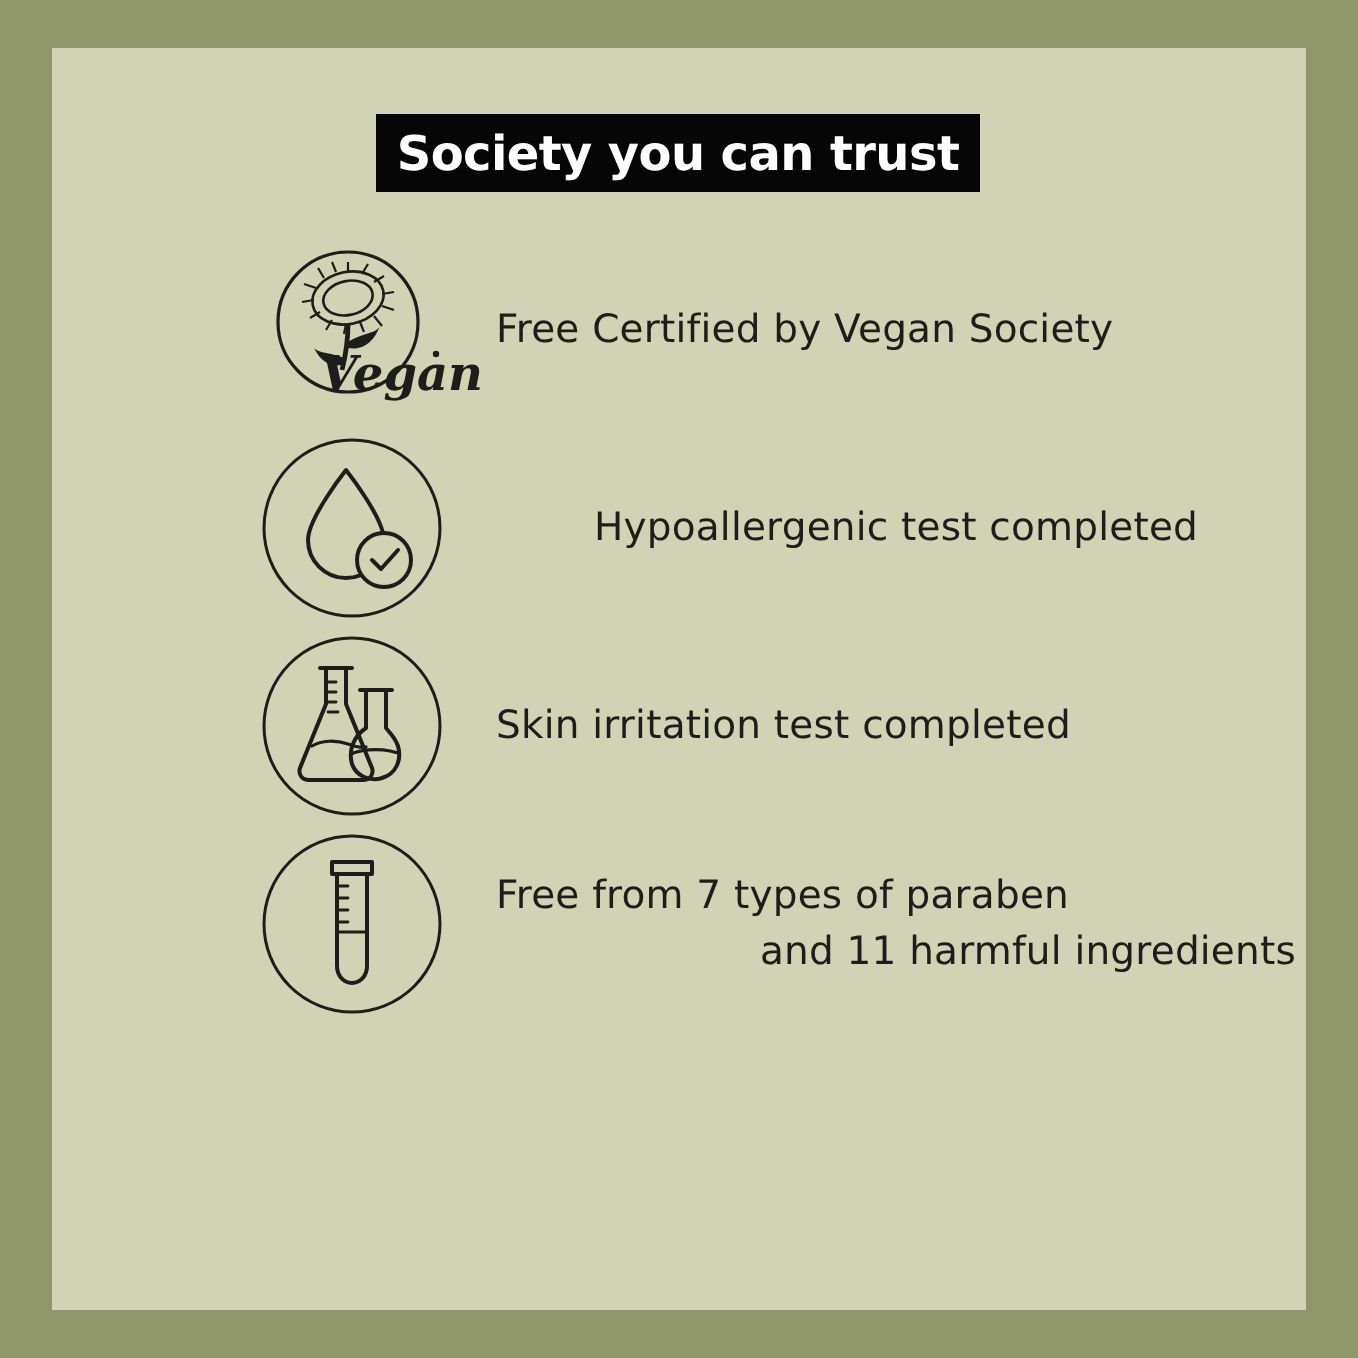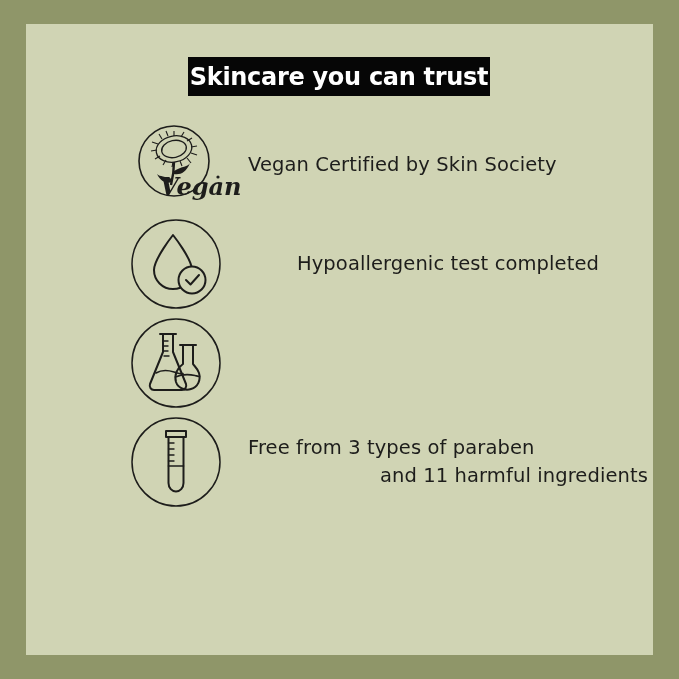--- a/index.html
+++ b/index.html
@@ -95,21 +95,21 @@
 
   
   #row-paraben .row-label { line-height: 1.0; }
 </style>
 </head>
 <body>
 
 <div id="infographic-card">
 
   <div id="title-banner">
-    <span id="title-text">Skincare you can trust</span>
+    <span id="title-text">Society you can trust</span>
   </div>
 
   <div id="rows">
 
     <div class="trust-row" id="row-vegan">
       <div class="row-icon">
         <svg width="92" height="92" viewBox="0 0 92 92">
 
           <circle cx="44" cy="42" r="35" fill="none" stroke="#1d1d1b" stroke-width="1.6"></circle>
 
@@ -137,21 +137,21 @@
           <path d="M44 43 C44 52 43 58 41 66" fill="none" stroke="#1d1d1b" stroke-width="2.4"></path>
 
           <path d="M44 52 C52 47 58 48 60 44 C56 54 50 56 44 55 Z" fill="#1d1d1b"></path>
           <path d="M42 60 C35 57 30 58 27 55 C31 63 37 65 42 63 Z" fill="#1d1d1b"></path>
 
           <text x="30" y="76" font-family="DejaVu Serif, serif" font-size="24" font-style="italic" font-weight="bold" fill="#1d1d1b">Vegan</text>
           <circle cx="88" cy="58" r="1.6" fill="#1d1d1b"></circle>
         </svg>
       </div>
       <div class="row-label" style="top: 39.75px;">
-        <div class="line">Vegan Certified by Skin Society</div>
+        <div class="line">Free Certified by Vegan Society</div>
       </div>
     </div>
 
 
     <div class="trust-row" id="row-hypo">
       <div class="row-icon">
         <svg width="92" height="92" viewBox="0 0 92 92">
           <circle cx="46" cy="46" r="44" fill="none" stroke="#1d1d1b" stroke-width="1.5"></circle>
 
           <path d="M43 17 C43 17 24 41 24 52 C24 62.5 32.5 71 43 71 C53.5 71 62 62.5 62 52 C62 41 43 17 43 17 Z" fill="none" stroke="#1d1d1b" stroke-width="2" stroke-linejoin="round"></path>
@@ -181,20 +181,23 @@
 
             <path d="M26 56 C31 53 38 53 44 55 C48 56.5 51 57 53 56.5" stroke-width="1.6"></path>
 
             <path d="M50 28 L66 28"></path>
             <path d="M53 28 L53 47 C47 51 44 58 46 65 C48 71 55 74 61 72 C68 70 71 63 69 56 C67.5 51.5 64 48.5 63 47 L63 28"></path>
 
             <path d="M45.5 60 C50 58 58 57 65 58.5 C67 59 68.5 59.5 69.5 59.5" stroke-width="1.6"></path>
           </g>
         </svg>
       </div>
+      <div class="row-label" style="top: 39.75px;">
+        <div class="line">Skin irritation test completed</div>
+      </div>
     </div>
 
     <div class="trust-row" id="row-paraben">
       <div class="row-icon">
         <svg width="92" height="92" viewBox="0 0 92 92">
           <circle cx="46" cy="46" r="44" fill="none" stroke="#1d1d1b" stroke-width="1.5"></circle>
           <g fill="none" stroke="#1d1d1b" stroke-width="2" stroke-linejoin="round" stroke-linecap="round">
 
             <path d="M36 15 L56 15 L56 21 L36 21 Z"></path>
 
@@ -203,19 +206,19 @@
             <path d="M38.5 27 L44 27" stroke-width="1.4"></path>
             <path d="M38.5 33 L44 33" stroke-width="1.4"></path>
             <path d="M38.5 39 L44 39" stroke-width="1.4"></path>
             <path d="M38.5 45 L44 45" stroke-width="1.4"></path>
 
             <path d="M38.5 50 L53.5 50" stroke-width="1.6"></path>
           </g>
         </svg>
       </div>
       <div class="row-label" style="top: 26px;">
-        <div class="line">Free from 3 types of paraben</div>
+        <div class="line">Free from 7 types of paraben</div>
         <div class="line">and 11 harmful ingredients</div>
       </div>
     </div>
 
   </div>
 </div>
 
 </body></html>

